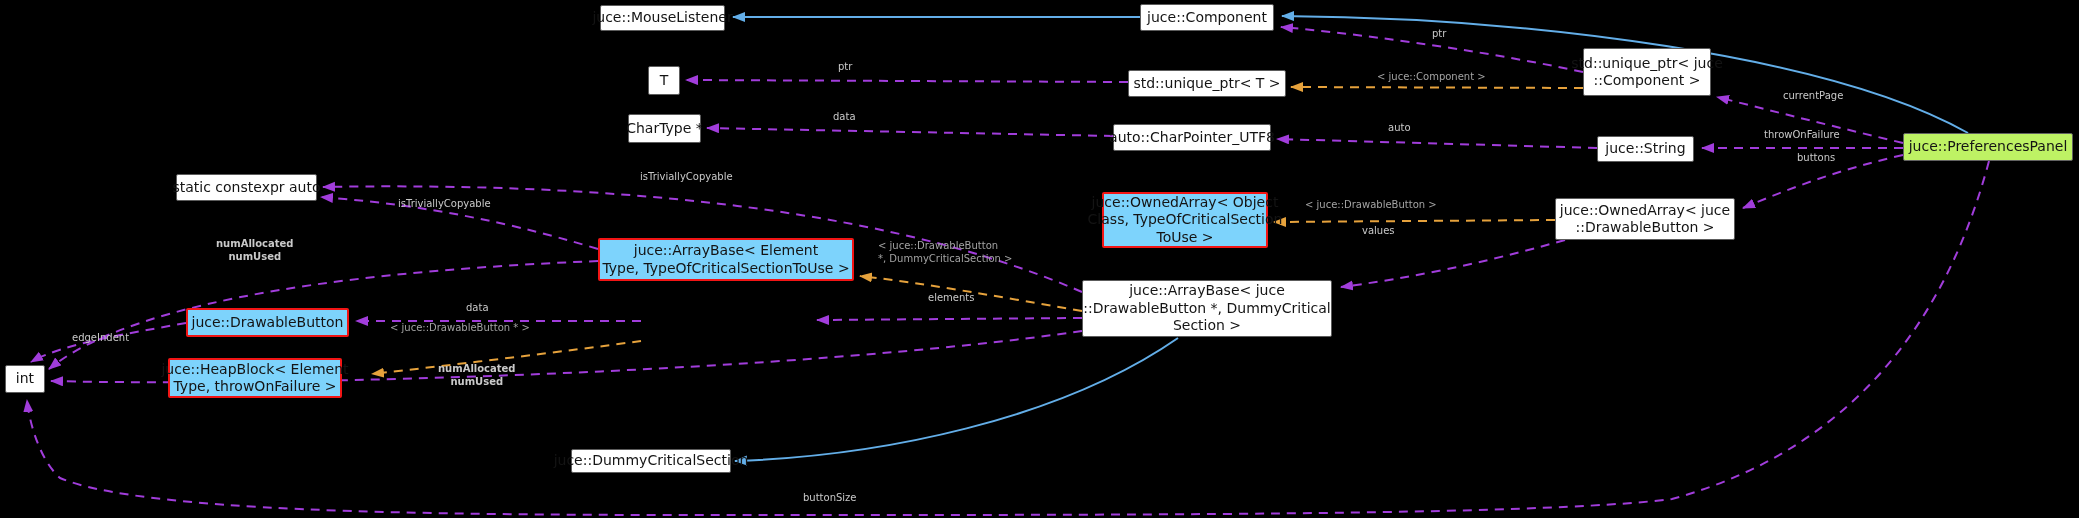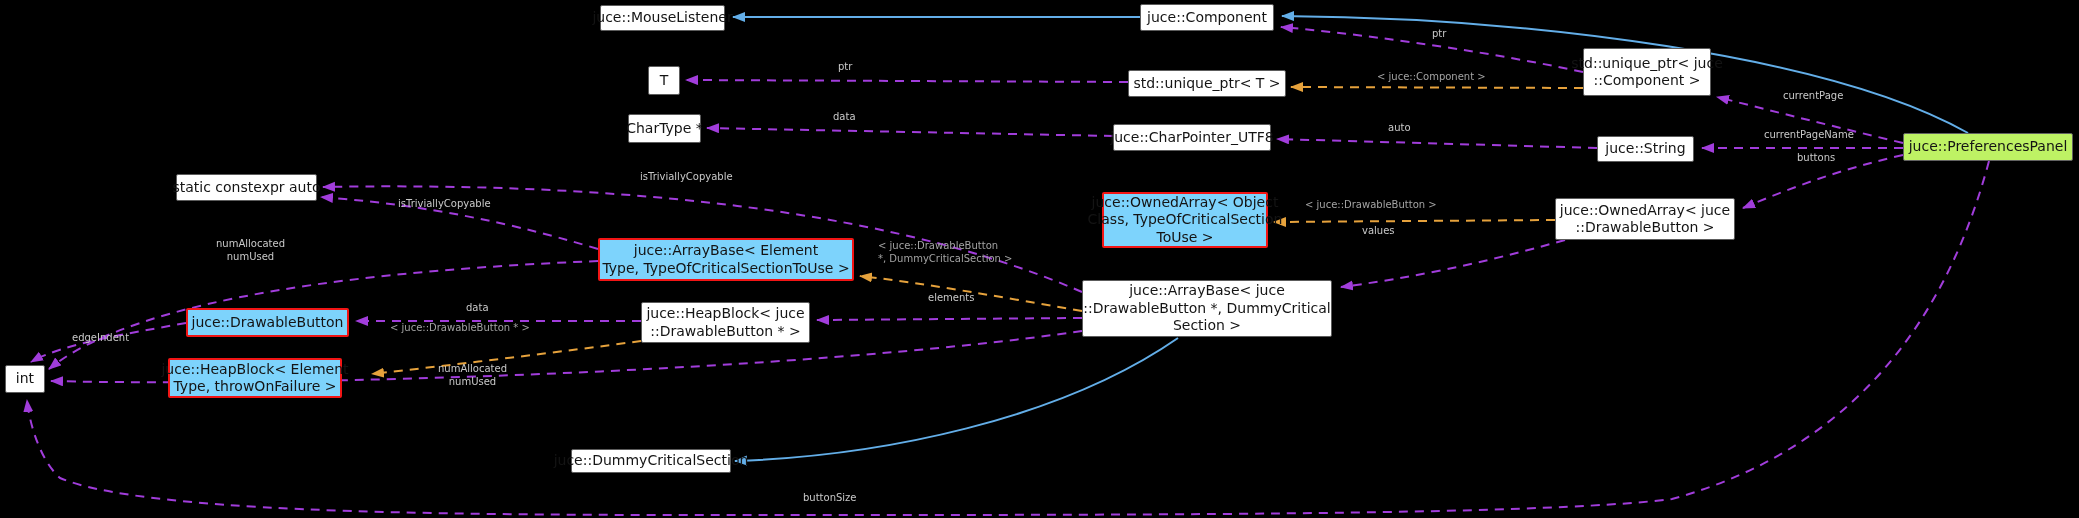--- a/index.html
+++ b/index.html
@@ -16,21 +16,21 @@
     font-size:14px; line-height:1.24; color:#141414;
     background:#ffffff; border:1.5px solid #5c5c5c; border-radius:2px;
   }
   .node.red  { background:#7dd3fc; border:2px solid #f21515; }
   .node.gray { background:#bef264; border:1.5px solid #626262; }
   .elabel {
     position:absolute; font-size:10px; color:#c9c9c9;
     white-space:pre; line-height:1.25;
   }
   .elabel.orange { color:#a3a3a3; }
-  .elabel.center { text-align:center; }
+  .elabel.center { text-align:center;font-weight:bold; }
 </style>
 </head>
 <body>
 
 <div id="canvas">
 
   <svg id="edges" width="2079" height="518" viewBox="0 0 2079 518">
     <defs>
       <marker id="arrow-blue" markerWidth="14" markerHeight="11" refX="12" refY="5" orient="auto" markerUnits="userSpaceOnUse">
         <path d="M0,0 L13,5 L0,10 z" fill="#63aee8"></path>
@@ -76,49 +76,47 @@
     </g>
   </svg>
 
   <div class="node" style="left:600px;top:5px;width:125px;height:26px">juce::MouseListener</div>
   <div class="node" style="left:1140px;top:4px;width:134px;height:27px">juce::Component</div>
   <div class="node" style="left:648px;top:66px;width:32px;height:29px">T</div>
   <div class="node" style="left:1128px;top:70px;width:158px;height:27px">std::unique_ptr&lt; T &gt;</div>
   <div class="node" style="left:1583px;top:48px;width:128px;height:48px">std::unique_ptr&lt; juce
 ::Component &gt;</div>
   <div class="node" style="left:628px;top:114px;width:73px;height:29px">CharType *</div>
-  <div class="node" style="left:1113px;top:124px;width:158px;height:27px">juce::CharPointer_UTF8</div>
+  <div class="node" style="left:1113px;top:124px;width:158px;height:27px">auto::CharPointer_UTF8</div>
   <div class="node" style="left:1597px;top:136px;width:97px;height:26px">juce::String</div>
   <div class="node" style="left:176px;top:174px;width:141px;height:27px">static constexpr auto</div>
   <div class="node red" style="left:1102px;top:192px;width:166px;height:56px">juce::OwnedArray&lt; Object
 Class, TypeOfCriticalSection
 ToUse &gt;</div>
   <div class="node" style="left:1555px;top:198px;width:180px;height:42px">juce::OwnedArray&lt; juce
 ::DrawableButton &gt;</div>
   <div class="node red" style="left:598px;top:238px;width:256px;height:43px">juce::ArrayBase&lt; Element
 Type, TypeOfCriticalSectionToUse &gt;</div>
   <div class="node" style="left:1082px;top:280px;width:250px;height:57px">juce::ArrayBase&lt; juce
 ::DrawableButton *, DummyCritical
 Section &gt;</div>
   <div class="node red" style="left:186px;top:308px;width:163px;height:29px">juce::DrawableButton</div>
-  <div class="node" style="left:641px;top:302px;width:169px;height:41px">juce::HeapBlock&lt; juce
-::DrawableButton * &gt;</div>
   <div class="node red" style="left:168px;top:358px;width:174px;height:40px">juce::HeapBlock&lt; Element
 Type, throwOnFailure &gt;</div>
   <div class="node" style="left:5px;top:365px;width:40px;height:28px">int</div>
   <div class="node" style="left:571px;top:449px;width:160px;height:24px">juce::DummyCriticalSection</div>
   <div class="node gray" style="left:1903px;top:133px;width:170px;height:28px">juce::PreferencesPanel</div>
 
   <span class="elabel" style="left:838px;top:61px">ptr</span>
   <span class="elabel" style="left:1432px;top:28px">ptr</span>
   <span class="elabel" style="left:833px;top:111px">data</span>
   <span class="elabel" style="left:1388px;top:122px">auto</span>
   <span class="elabel orange" style="left:1377px;top:71px">&lt; juce::Component &gt;</span>
   <span class="elabel" style="left:1783px;top:90px">currentPage</span>
-  <span class="elabel" style="left:1764px;top:129px">currentPageName</span>
+  <span class="elabel" style="left:1764px;top:129px">throwOnFailure</span>
   <span class="elabel" style="left:1797px;top:152px">buttons</span>
   <span class="elabel orange" style="left:1305px;top:199px">&lt; juce::DrawableButton &gt;</span>
   <span class="elabel" style="left:1362px;top:225px">values</span>
   <span class="elabel orange" style="left:878px;top:240px">&lt; juce::DrawableButton
 *, DummyCriticalSection &gt;</span>
   <span class="elabel" style="left:928px;top:292px">elements</span>
   <span class="elabel" style="left:640px;top:171px">isTriviallyCopyable</span>
   <span class="elabel" style="left:398px;top:198px">isTriviallyCopyable</span>
   <span class="elabel center" style="left:216px;top:238px">numAllocated
 numUsed</span>

